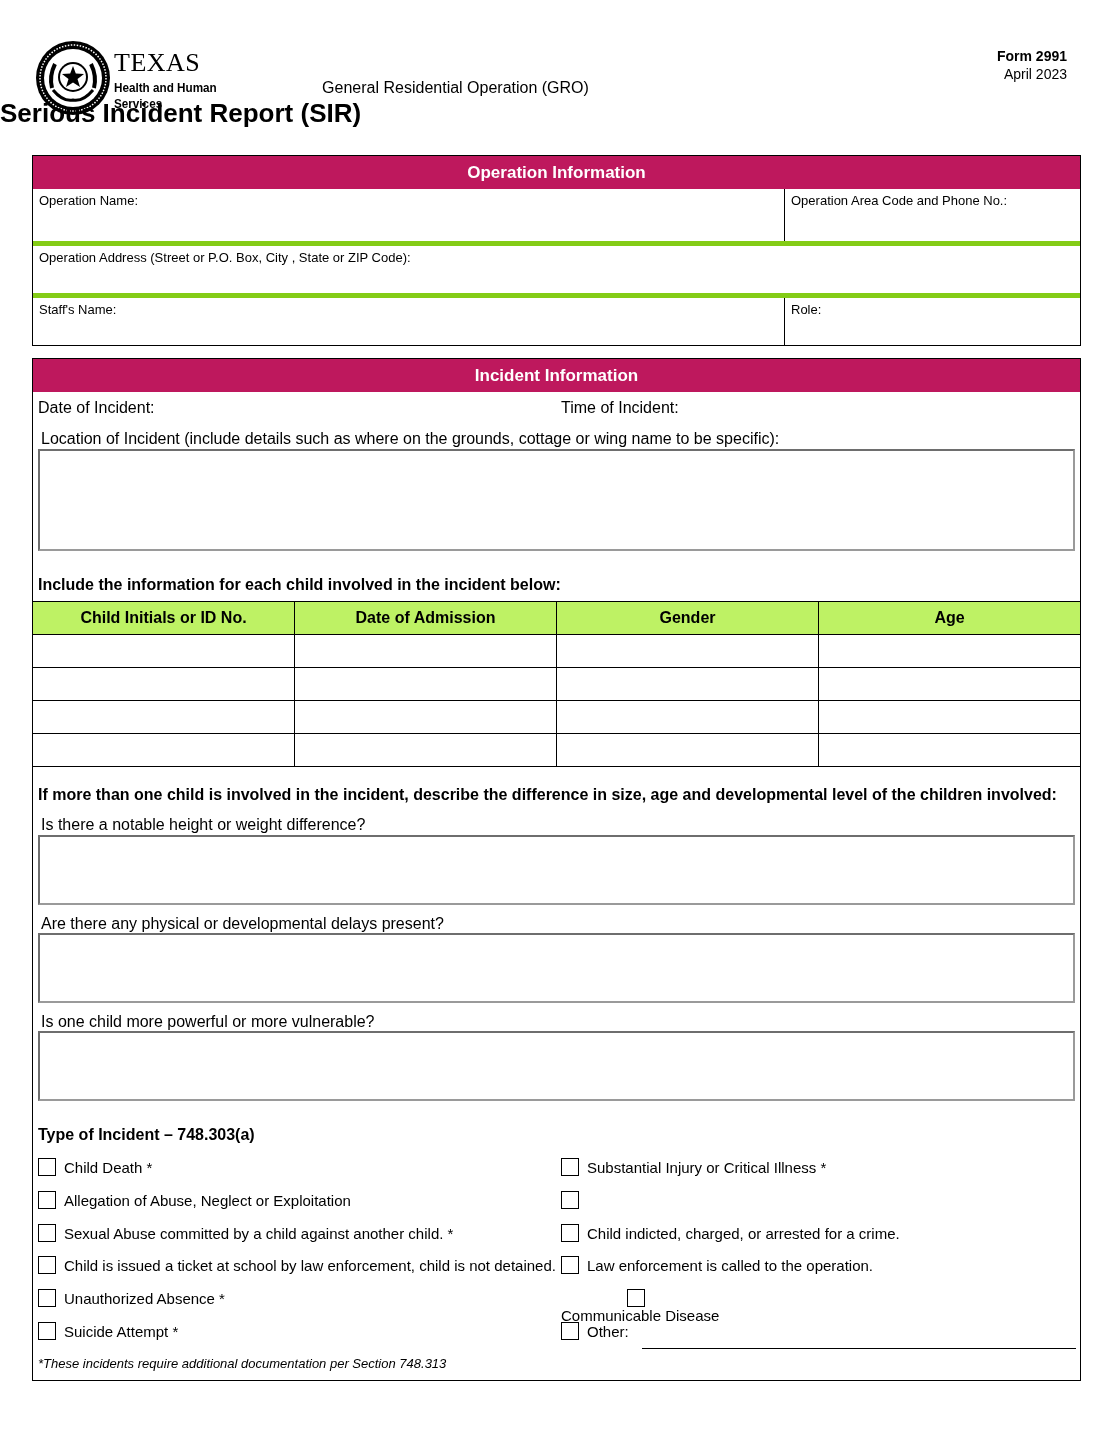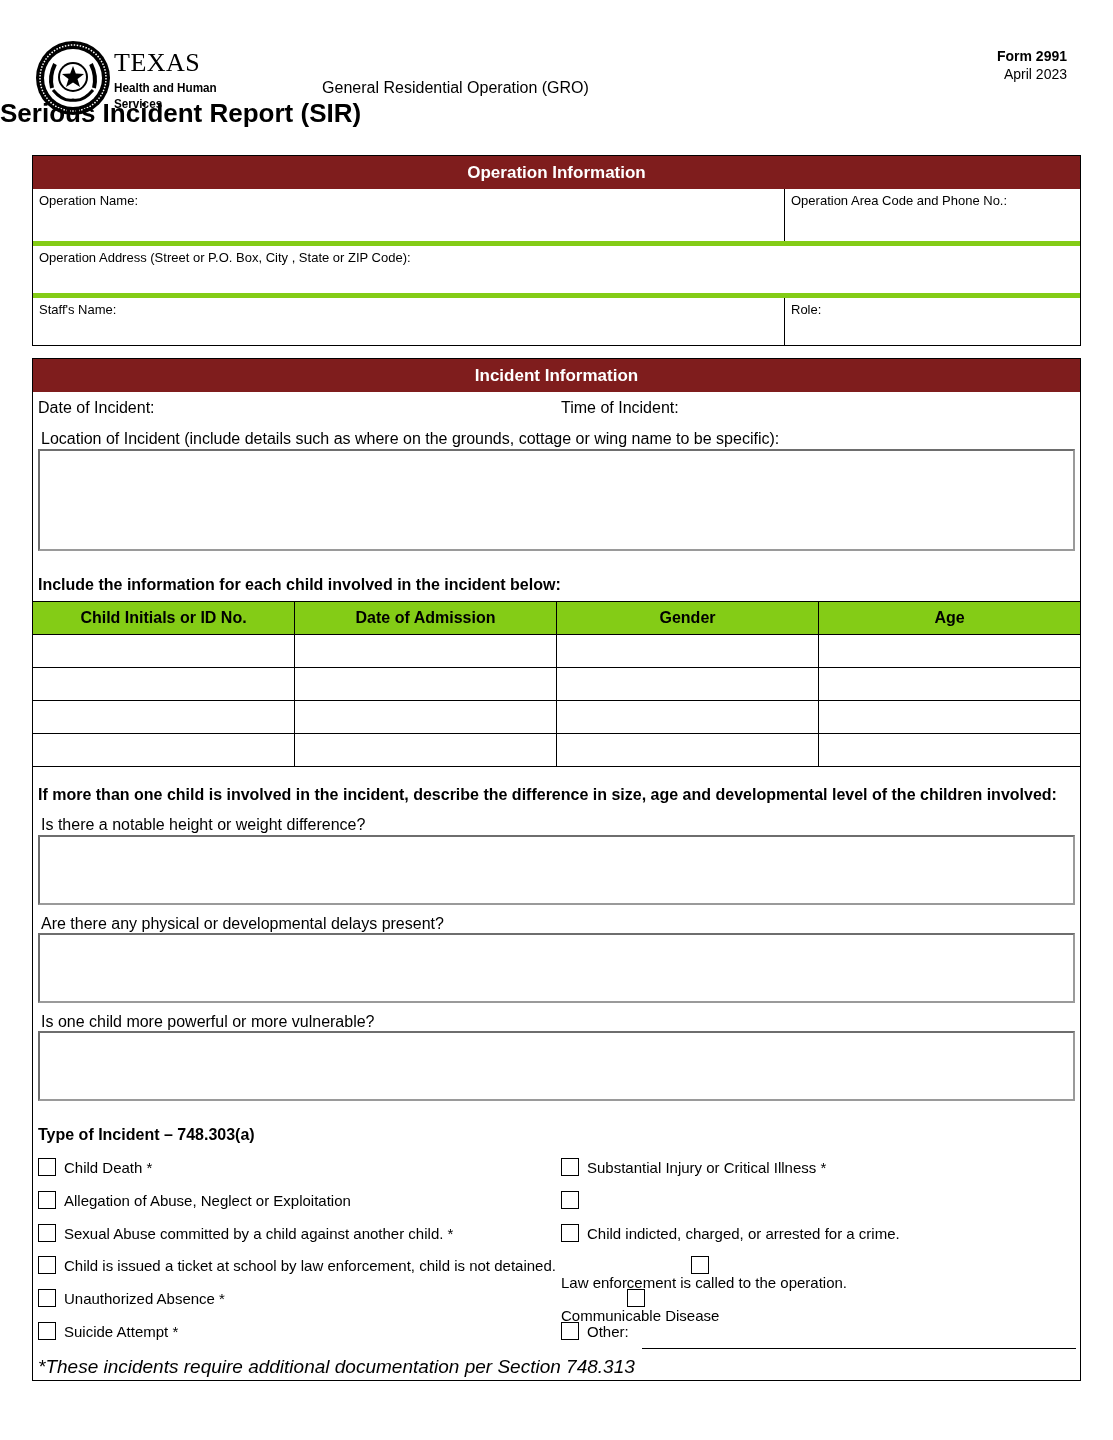--- a/index.html
+++ b/index.html
@@ -10,43 +10,43 @@
   .logo { position: absolute; left: 35px; top: 40px; width: 200px; height: 76px; }
   .logo-seal { position: absolute; left: 0; top: 0; width: 76px; height: 76px; }
   .logo-texas { position: absolute; left: 79px; top: 10px; font-family: "Liberation Serif", serif; font-size: 26px; line-height: 26px; letter-spacing: 0.5px; }
   .logo-hhs { position: absolute; left: 79px; top: 40px; font-size: 13px; font-weight: bold; line-height: 16px; transform: scaleX(0.9); transform-origin: left; white-space: nowrap; }
   .subtitle { position: absolute; left: 0; width: 911px; top: 79px; text-align: center; font-size: 16px; }
   .title { position: absolute; left: 0; width: 930px; top: 98px; text-align: left; font-size: 26px; font-weight: bold; }
   .form-no { position: absolute; right: 46px; top: 47px; text-align: right; font-size: 14px; line-height: 18px; }
   .form-no .num { font-weight: bold; }
 
   .section { position: absolute; left: 32px; width: 1049px; border: 1px solid #000; }
-  .sec-head { background: #7f1d1d; color: #fff; font-weight: bold; font-size: 17px; text-align: center; height: 33px; line-height: 33px; }
+  .sec-head { background: #be185d; color: #fff; font-weight: bold; font-size: 17px; text-align: center; height: 33px; line-height: 33px; }
 
   .op { top: 155px; height: 191px; }
   .op-row { position: relative; border-top: 5px solid #84cc16; height: 52px; display: flex; }
   .op-row:first-of-type { border-top: none; }
   .op-cell { font-size: 13px; padding: 4px 6px; height: 100%; }
   .op-cell.left { width: 752px; border-right: 1px solid #000; }
   .op-cell.right { flex: 1; }
   .op-cell.full { width: 100%; }
 
   .inc { top: 358px; height: 1023px; }
   .lbl { position: absolute; font-size: 16px; white-space: nowrap; }
   .bold-lbl { position: absolute; font-size: 16px; font-weight: bold; white-space: nowrap; }
   .textbox { position: absolute; left: 5px; width: 1037px; border: 2px solid #6e6e6e; border-right-color: #9a9a9a; border-bottom-color: #9a9a9a; background: #fff; }
 
   table.children { position: absolute; left: -1px; top: 242px; width: 1049px; border-collapse: collapse; }
-  table.children th { background: #84cc16; font-size: 16px; font-weight: bold; height: 33px; border: 1px solid #000; }
+  table.children th { background: #bef264; font-size: 16px; font-weight: bold; height: 33px; border: 1px solid #000; }
   table.children td { height: 33px; border: 1px solid #000; }
 
   .cb-item { position: absolute; display: flex; align-items: center; font-size: 15px; white-space: nowrap; }
   .cb { width: 18px; height: 18px; border: 1px solid #000; margin-right: 8px; background: #fff; }
   .other-line { position: absolute; left: 609px; top: 989px; width: 434px; border-bottom: 1px solid #000; }
-  .footnote { position: absolute; left: 5px; top: 997px; font-size: 19px; font-style: italic; }
+  .footnote { position: absolute; left: 5px; top: 997px; font-size: 13px; font-style: italic; }
 </style>
 </head>
 <body>
 
 <div class="header">
   <div class="logo">
     <svg class="logo-seal" viewBox="0 0 76 76">
       <circle cx="38" cy="38" r="37" fill="#000"></circle>
       <circle cx="38" cy="38" r="33" fill="none" stroke="#fff" stroke-width="1.5" stroke-dasharray="1.5 1.5"></circle>
       <circle cx="38" cy="38" r="29" fill="#fff"></circle>
@@ -186,21 +186,21 @@
     <span class="cb"></span>
     <span>Substantial Injury or Critical Illness *</span>
   </div>
   <div class="cb-item" style="left:528px; top:832px;">
     <span class="cb"></span>
   </div>
   <div class="cb-item" style="left:528px; top:865px;">
     <span class="cb"></span>
     <span>Child indicted, charged, or arrested for a crime.</span>
   </div>
-  <div class="cb-item" style="left:528px; top:897px;flex-direction:column;">
+  <div class="cb-item" style="left:528px; top:897px;">
     <span class="cb"></span>
     <span>Law enforcement is called to the operation.</span>
   </div>
   <div class="cb-item" style="left:528px; top:930px;flex-direction:column;">
     <span class="cb"></span>
     <span>Communicable Disease</span>
   </div>
   <div class="cb-item" style="left:528px; top:963px;">
     <span class="cb"></span>
     <span>Other:</span>

